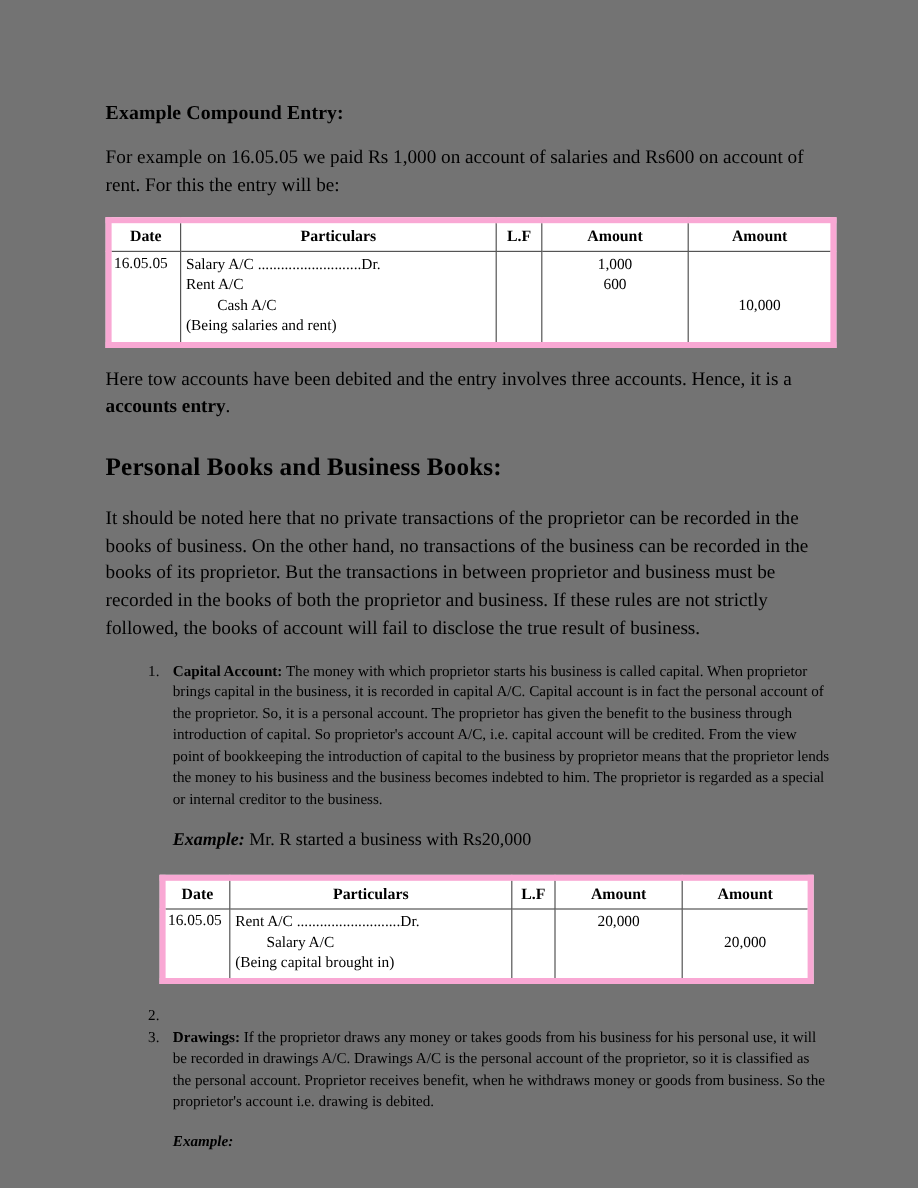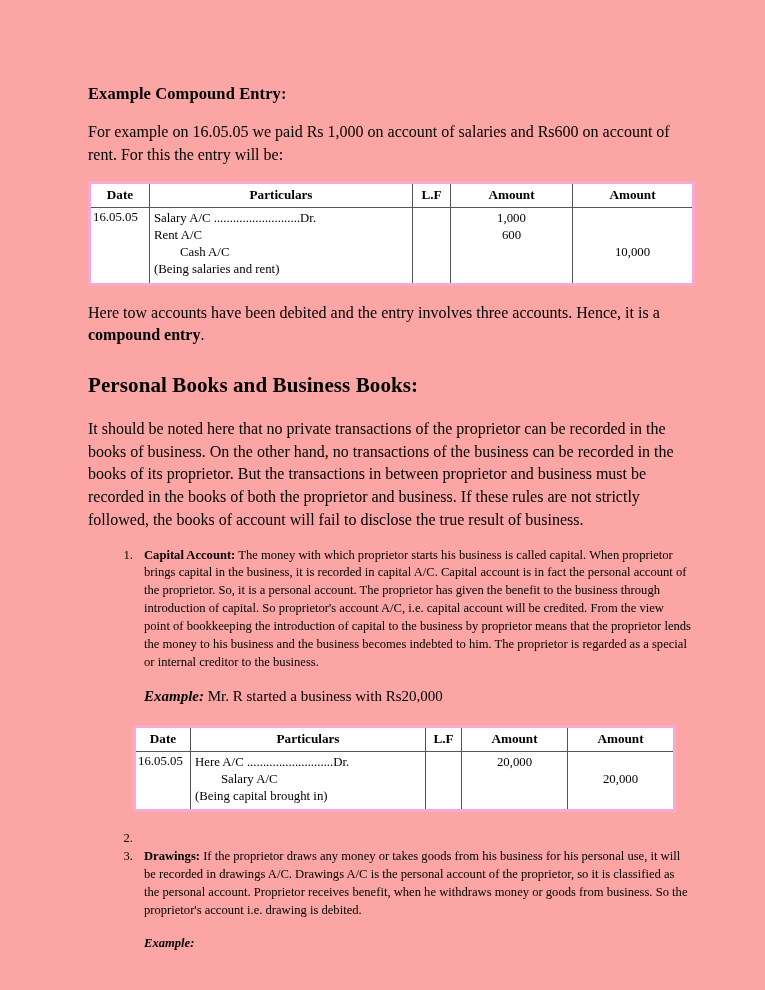--- a/index.html
+++ b/index.html
@@ -8,21 +8,21 @@
     background: #ffffff;
   }
   body {
     font-family: "Liberation Serif", "DejaVu Serif", serif;
     color: #000000;
   }
   .page {
     position: relative;
     width: 765px;
     height: 990px;
-    background: #fca5a5;
+    background: #737373;
     overflow: hidden;
     box-sizing: border-box;
   }
   .content {
     position: absolute;
     left: 88px;
     top: 84px;
     width: 604px;
   }
 
@@ -51,21 +51,21 @@
 
   .bold { font-weight: bold; }
   .ital-bold { font-weight: bold; font-style: italic; }
 
   
   table.journal {
     border-collapse: collapse;
     table-layout: fixed;
     font-size: 12.8px;
     background: #fff;
-    border: 3px solid #f9a8d4;
+    border: 5px solid #f9a8d4;
   }
   table.journal th,
   table.journal td {
     border: 1px solid #555555;
     padding: 0;
     vertical-align: top;
   }
   table.journal th {
     text-align: center;
     font-weight: bold;
@@ -184,21 +184,21 @@
           </td>
           <td class="cell-amt">
             <div class="amt-spacer">0</div>
             <div class="amt-spacer">0</div>
             <div>10,000</div>
           </td>
         </tr>
       </tbody>
     </table>
 
-    <p class="body-text"><span>Here tow accounts have been debited and the entry involves three accounts. Hence, it is a </span><span class="bold">compound entry</span><span>.</span></p>
+    <p class="body-text"><span>Here tow accounts have been debited and the entry involves three accounts. Hence, it is a </span><span class="bold">accounts entry</span><span>.</span></p>
 
     <h1 class="doc-h2">Personal Books and Business Books:</h1>
 
     <p class="body-text">It should be noted here that no private transactions of the proprietor can be recorded in the books of business. On the other hand, no transactions of the business can be recorded in the books of its proprietor. But the transactions in between proprietor and business must be recorded in the books of both the proprietor and business. If these rules are not strictly followed, the books of account will fail to disclose the true result of business.</p>
 
 
     <ol class="num-list" start="1">
       <li>
         <div class="li-body"><span class="bold">Capital Account:</span><span> The money with which proprietor starts his business is called capital. When proprietor brings capital in the business, it is recorded in capital A/C. Capital account is in fact the personal account of the proprietor. So, it is a personal account. The proprietor has given the benefit to the business through introduction of capital. So proprietor's account A/C, i.e. capital account will be credited. From the view point of bookkeeping the introduction of capital to the business by proprietor means that the proprietor lends the money to his business and the business becomes indebted to him. The proprietor is regarded as a special or internal creditor to the business.</span></div>
       </li>
@@ -220,21 +220,21 @@
           <th>Particulars</th>
           <th>L.F</th>
           <th>Amount</th>
           <th>Amount</th>
         </tr>
       </thead>
       <tbody>
         <tr>
           <td class="cell-date">16.05.05</td>
           <td class="cell-part">
-            <div>Here A/C ...........................Dr.</div>
+            <div>Rent A/C ...........................Dr.</div>
             <div class="indent-1">Salary A/C</div>
             <div>(Being capital brought in)</div>
           </td>
           <td class="cell-lf"></td>
           <td class="cell-amt">
             <div>20,000</div>
           </td>
           <td class="cell-amt">
             <div class="amt-spacer">0</div>
             <div>20,000</div>

